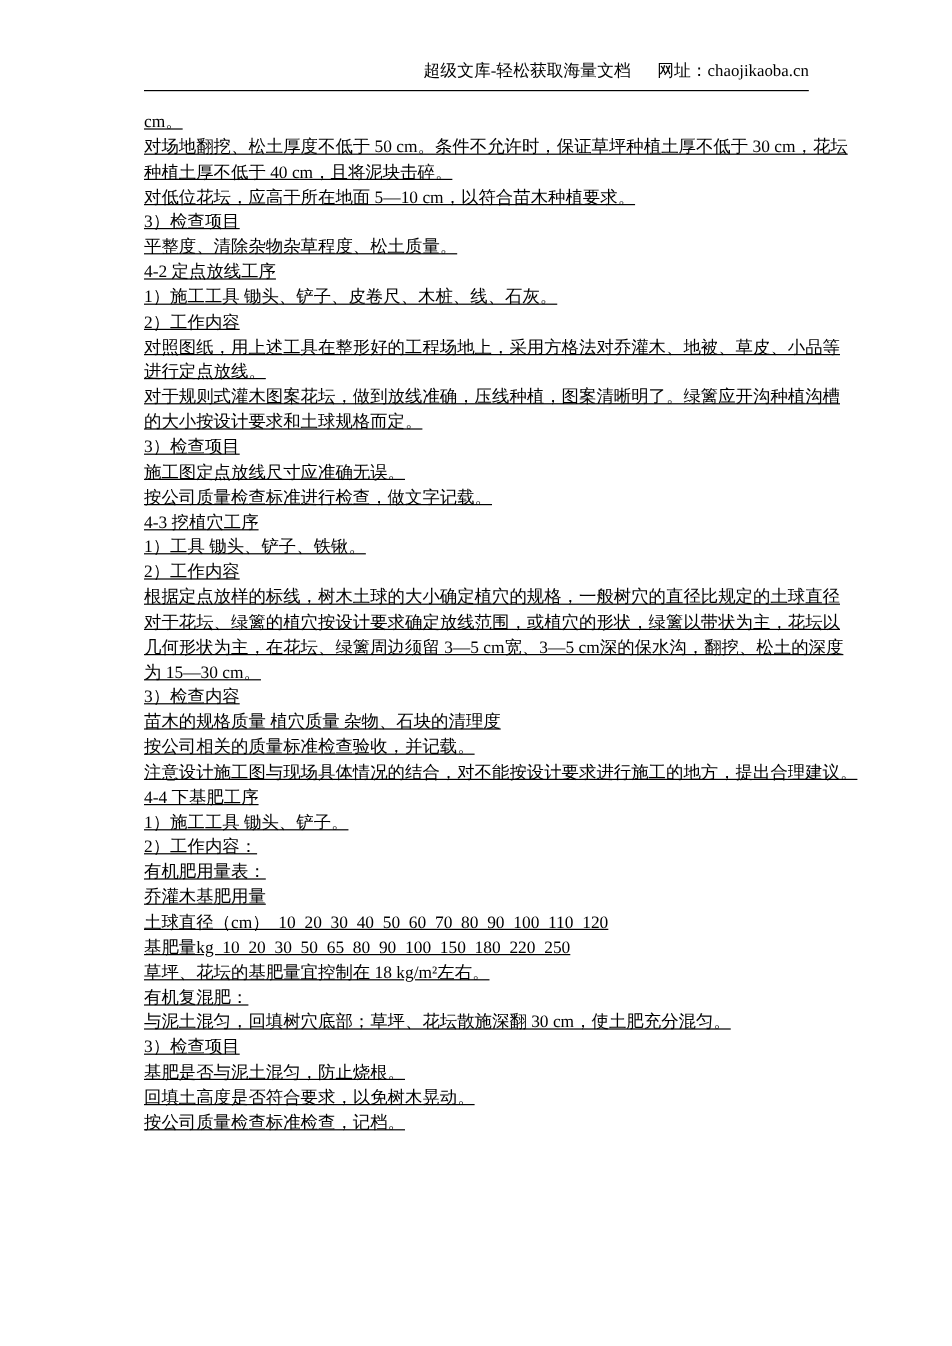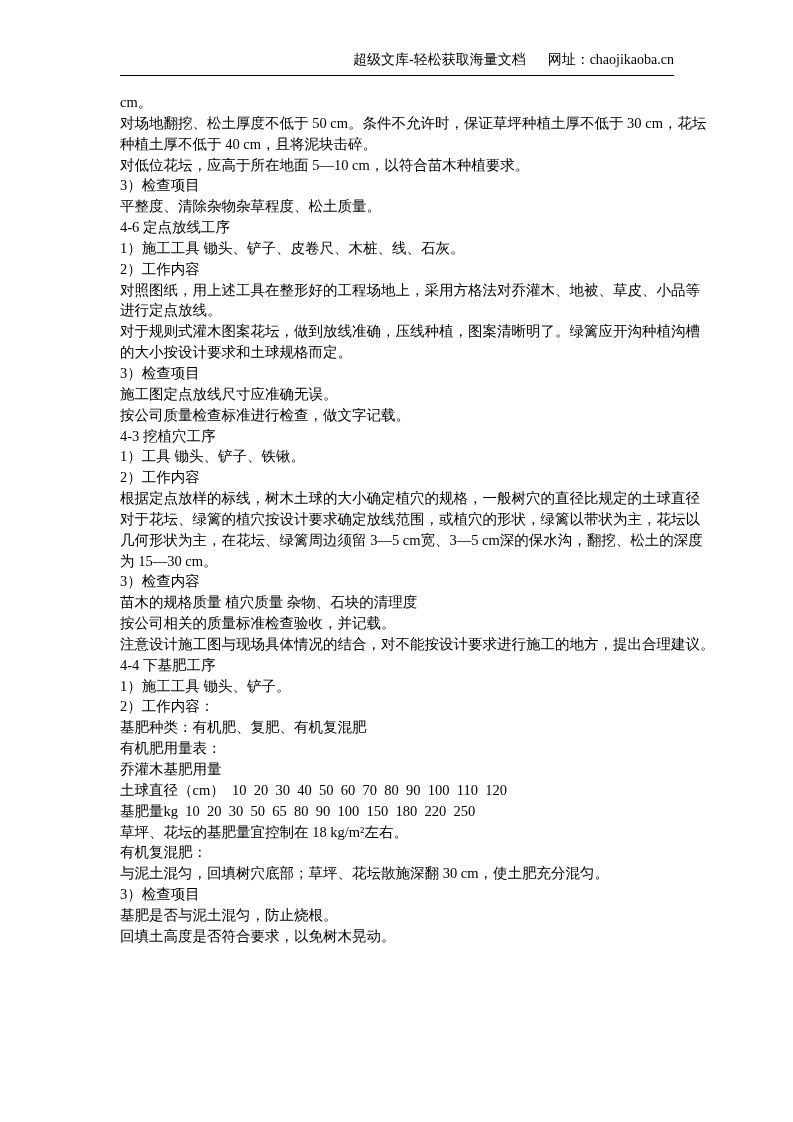--- a/index.html
+++ b/index.html
@@ -41,41 +41,42 @@
     position: absolute;
     left: 120px;
     top: 92px;
     width: 556px;
     font-size: 14.5px;
     line-height: 20.85px;
   }
   .doc .line {
     height: 20.85px;
     white-space: pre;
+    text-decoration: underline;
   }
 </style>
 </head>
 <body>
 
 <div class="page">
 
   <div class="header">
     <span class="site">超级文库-轻松获取海量文档</span><span class="url">网址：chaojikaoba.cn</span>
   </div>
 
   <div class="header-rule"></div>
 
   <div class="doc">
       <div class="line">cm。</div>
       <div class="line">对场地翻挖、松土厚度不低于 50 cm。条件不允许时，保证草坪种植土厚不低于 30 cm，花坛</div>
       <div class="line">种植土厚不低于 40 cm，且将泥块击碎。</div>
       <div class="line">对低位花坛，应高于所在地面 5—10 cm，以符合苗木种植要求。</div>
       <div class="line">3）检查项目</div>
       <div class="line">平整度、清除杂物杂草程度、松土质量。</div>
-      <div class="line">4-6 定点放线工序</div>
+      <div class="line">4-2 定点放线工序</div>
       <div class="line">1）施工工具 锄头、铲子、皮卷尺、木桩、线、石灰。</div>
       <div class="line">2）工作内容</div>
       <div class="line">对照图纸，用上述工具在整形好的工程场地上，采用方格法对乔灌木、地被、草皮、小品等</div>
       <div class="line">进行定点放线。</div>
       <div class="line">对于规则式灌木图案花坛，做到放线准确，压线种植，图案清晰明了。绿篱应开沟种植沟槽</div>
       <div class="line">的大小按设计要求和土球规格而定。</div>
       <div class="line">3）检查项目</div>
       <div class="line">施工图定点放线尺寸应准确无误。</div>
       <div class="line">按公司质量检查标准进行检查，做文字记载。</div>
       <div class="line">4-3 挖植穴工序</div>
@@ -85,21 +86,20 @@
       <div class="line">对于花坛、绿篱的植穴按设计要求确定放线范围，或植穴的形状，绿篱以带状为主，花坛以</div>
       <div class="line">几何形状为主，在花坛、绿篱周边须留 3—5 cm宽、3—5 cm深的保水沟，翻挖、松土的深度</div>
       <div class="line">为 15—30 cm。</div>
       <div class="line">3）检查内容</div>
       <div class="line">苗木的规格质量 植穴质量 杂物、石块的清理度</div>
       <div class="line">按公司相关的质量标准检查验收，并记载。</div>
       <div class="line">注意设计施工图与现场具体情况的结合，对不能按设计要求进行施工的地方，提出合理建议。</div>
       <div class="line">4-4 下基肥工序</div>
       <div class="line">1）施工工具 锄头、铲子。</div>
       <div class="line">2）工作内容：</div>
-      <div class="line">基肥种类：有机肥、复肥、有机复混肥</div>
       <div class="line">有机肥用量表：</div>
       <div class="line">乔灌木基肥用量</div>
       <div class="line">土球直径（cm）  10  20  30  40  50  60  70  80  90  100  110  120</div>
       <div class="line">基肥量kg  10  20  30  50  65  80  90  100  150  180  220  250</div>
       <div class="line">草坪、花坛的基肥量宜控制在 18 kg/m²左右。</div>
       <div class="line">有机复混肥：</div>
       <div class="line">与泥土混匀，回填树穴底部；草坪、花坛散施深翻 30 cm，使土肥充分混匀。</div>
       <div class="line">3）检查项目</div>
       <div class="line">基肥是否与泥土混匀，防止烧根。</div>
       <div class="line">回填土高度是否符合要求，以免树木晃动。</div>

